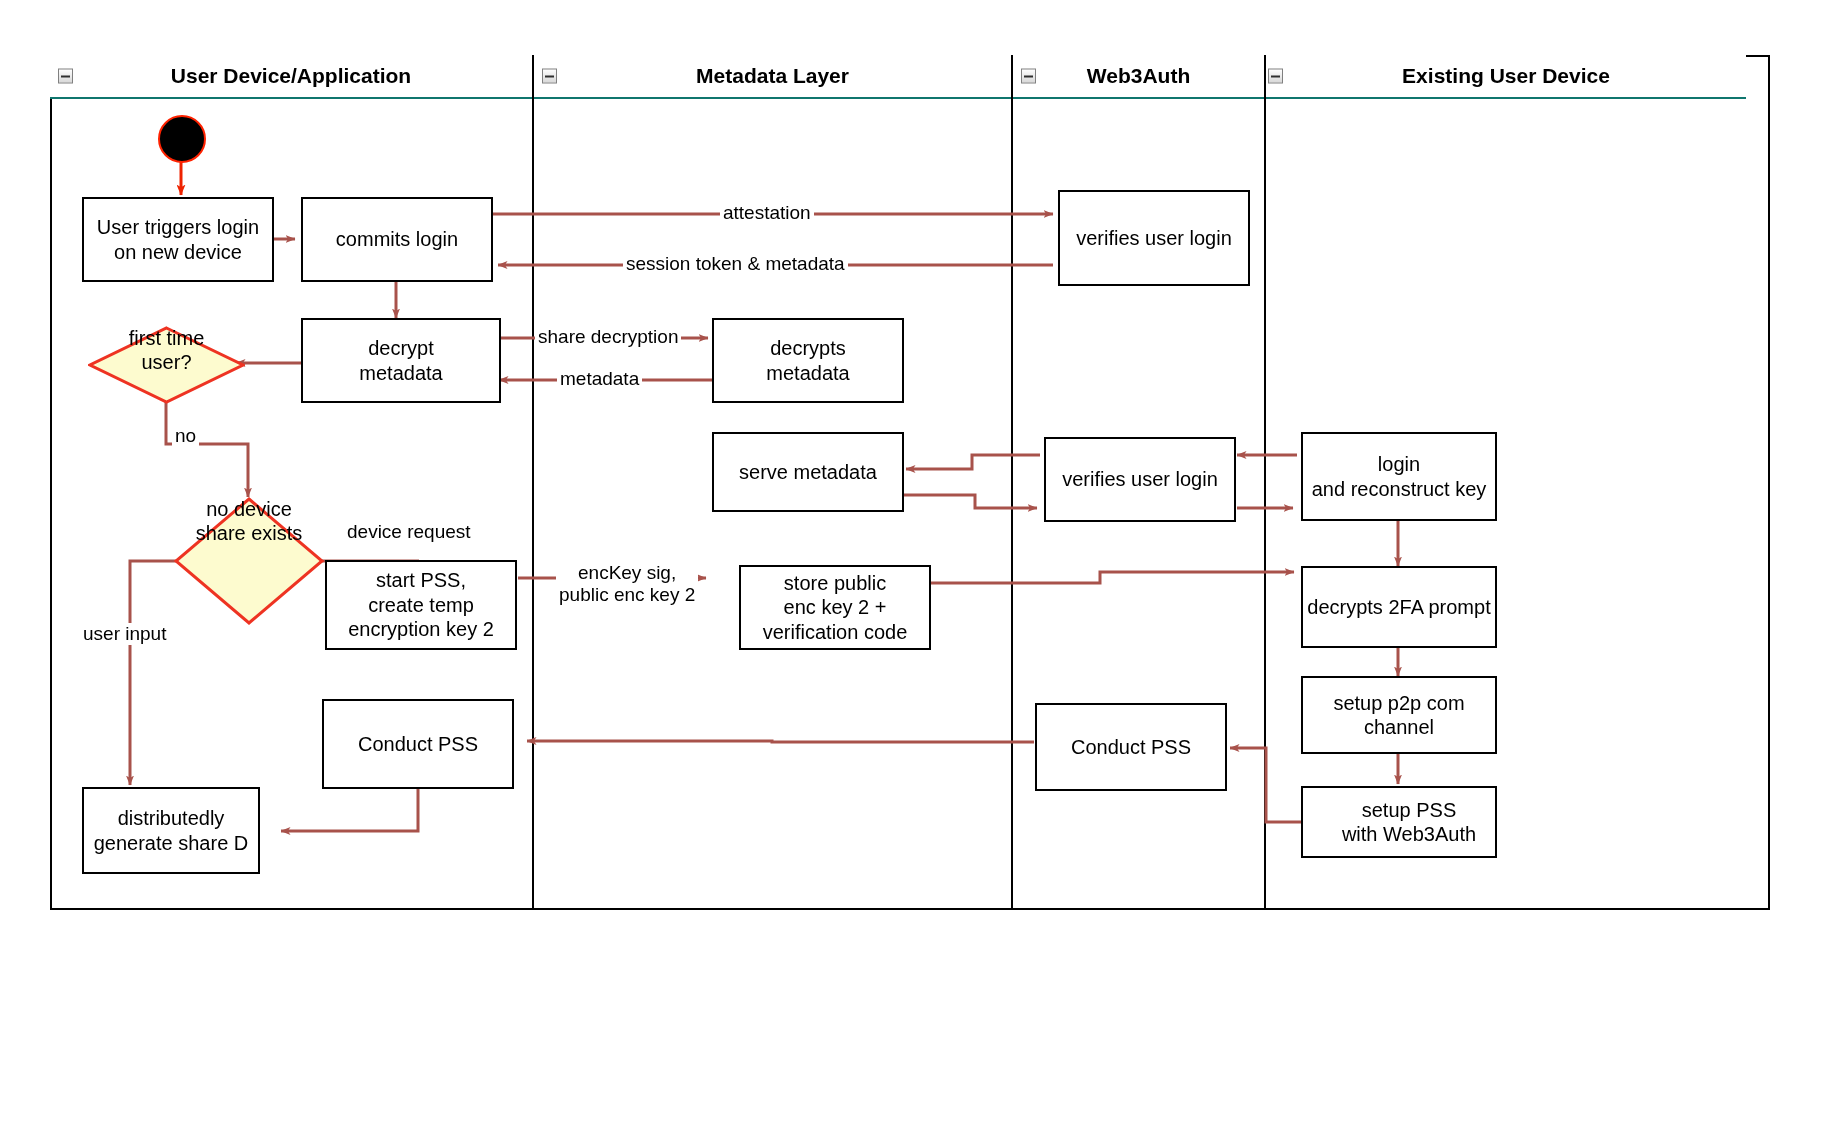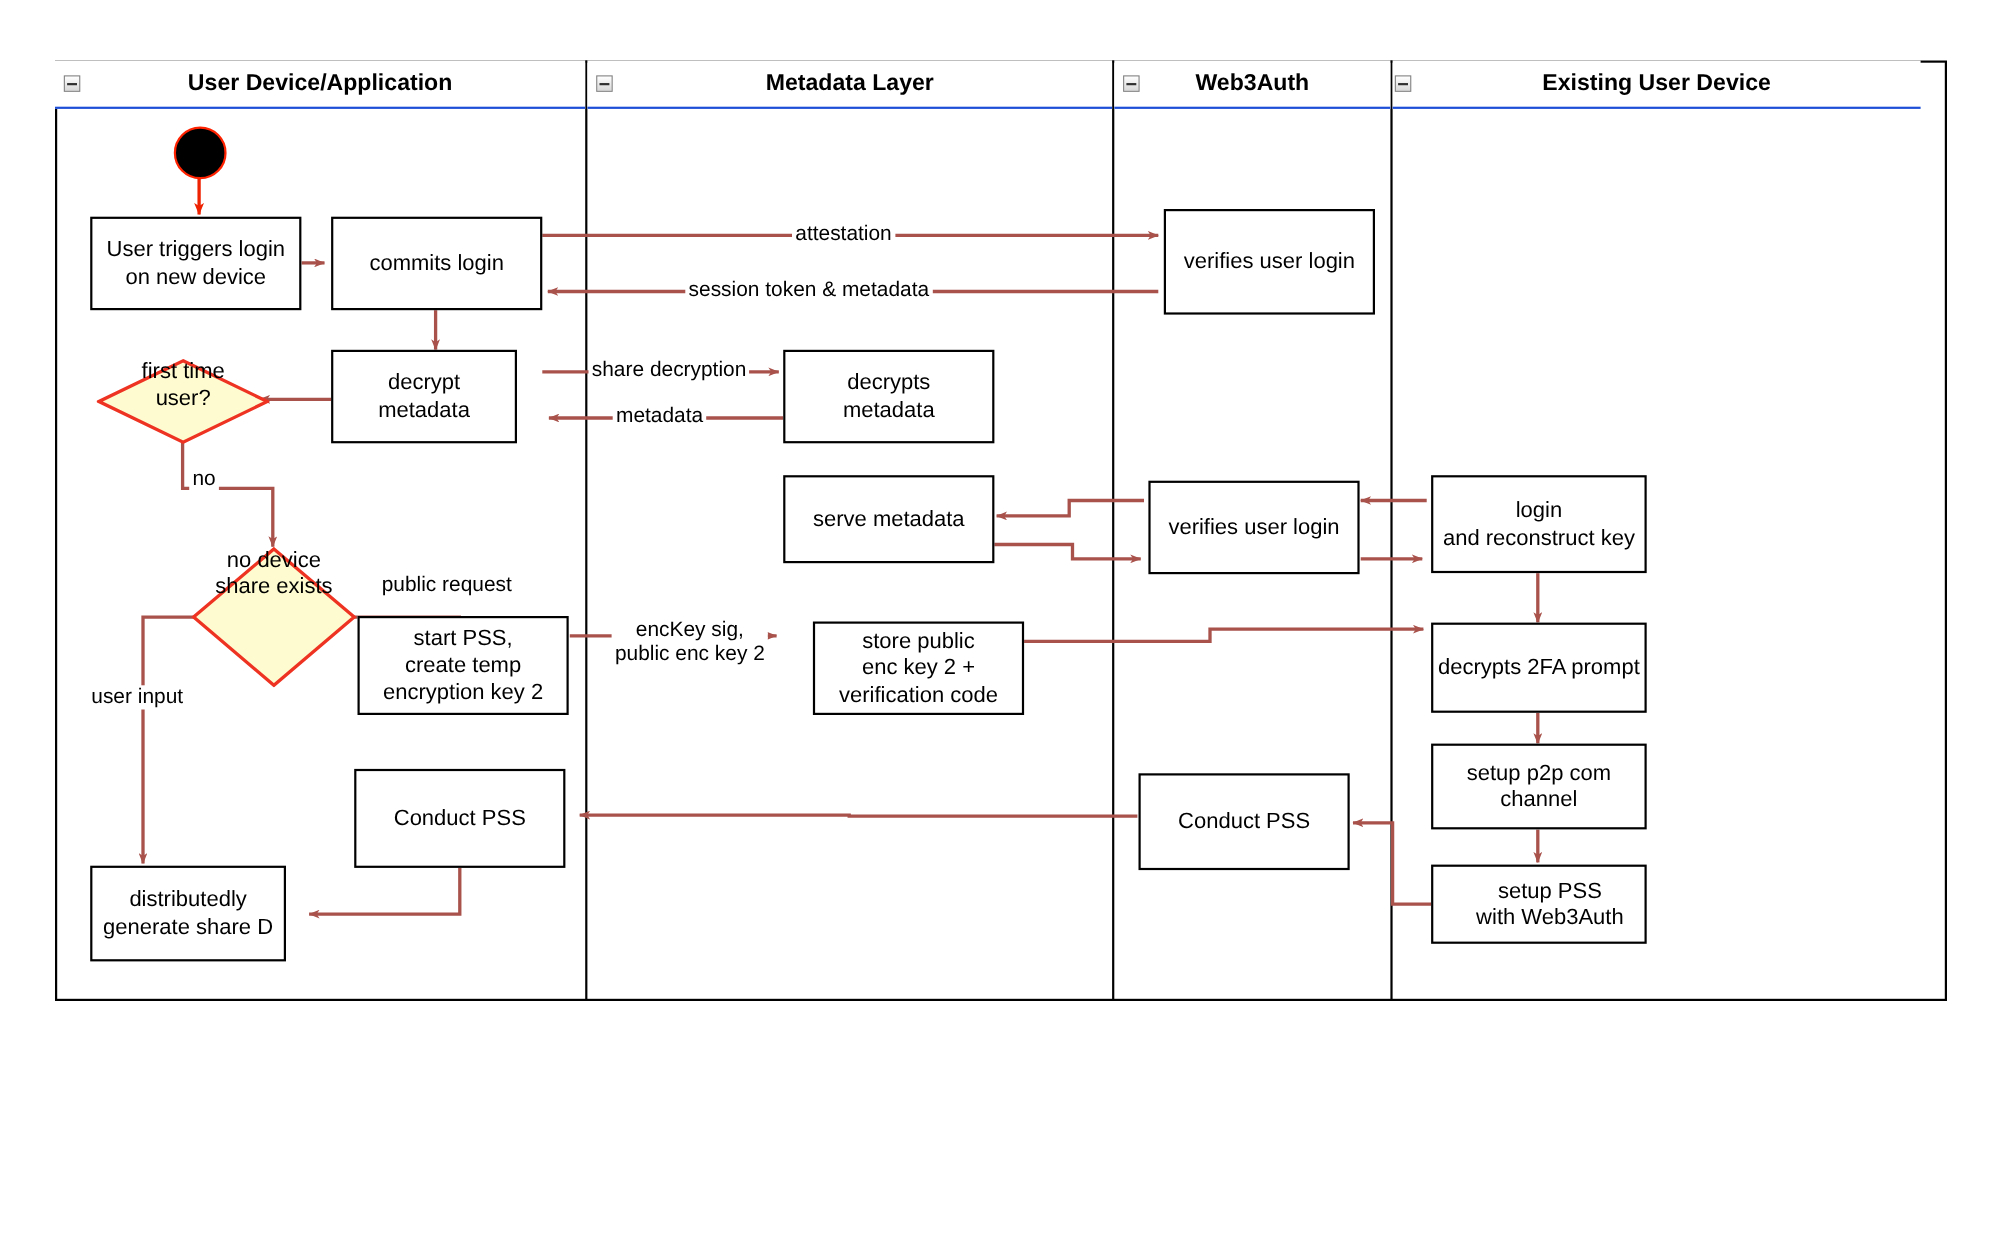--- a/index.html
+++ b/index.html
@@ -28,21 +28,21 @@
     box-sizing: border-box;
     border-right: 2px solid #000000;
   }
   .lane.last { border-right: none; }
   .lane-header {
     position: absolute;
     left: 0;
     right: 0;
     top: 0;
     height: 44px;
-    border-bottom: 2px solid #1d4ed8;
+    border-bottom: 2px solid #0f766e;
     box-sizing: border-box;
     display: flex;
     align-items: center;
     justify-content: center;
     font-weight: bold;
     font-size: 21px;
     color: #000000;
     background: #ffffff;
   }
   .collapse-icon {
@@ -224,21 +224,21 @@
     </g>
   </svg>
 
   <div class="start-node" style="left:158px; top:115px; width:48px; height:48px;"></div>
 
   <div class="node" style="left:82px; top:197px; width:192px; height:85px;">User triggers login
 on new device</div>
 
   <div class="node" style="left:301px; top:197px; width:192px; height:85px;">commits login</div>
 
-  <div class="node" style="left:301px; top:318px; width:169px; height:85px;">decrypt
+  <div class="node" style="left:301px; top:318px; width:200px; height:85px;">decrypt
 metadata</div>
 
   <div class="node" style="left:325px; top:560px; width:192px; height:90px;">start PSS,
 create temp
 encryption key 2</div>
 
   <div class="node" style="left:322px; top:699px; width:192px; height:90px;">Conduct PSS</div>
 
   <div class="node" style="left:82px; top:787px; width:178px; height:87px;">distributedly
 generate share D</div>
@@ -288,20 +288,20 @@
   <div class="edge-label" style="left:700px; top:202px;margin-left:20px;">attestation</div>
 
   <div class="edge-label" style="left:623px; top:253px;">session token &amp; metadata</div>
 
   <div class="edge-label" style="left:535px; top:326px;">share decryption</div>
 
   <div class="edge-label" style="left:557px; top:368px;">metadata</div>
 
   <div class="edge-label" style="left:172px; top:425px;">no</div>
 
-  <div class="edge-label" style="left:344px; top:521px;">public request</div>
+  <div class="edge-label" style="left:344px; top:521px;">device request</div>
 
   <div class="edge-label" style="left:80px; top:623px;">user input</div>
 
   <div class="edge-label" style="left:556px; top:562px;">encKey sig,
 public enc key 2</div>
 
 </div>
 
 </body></html>

